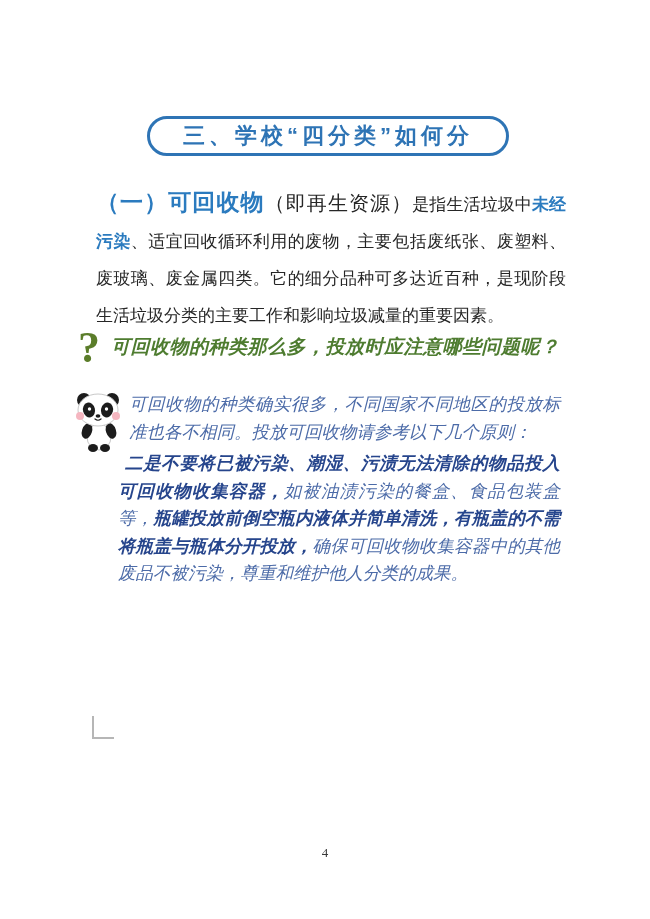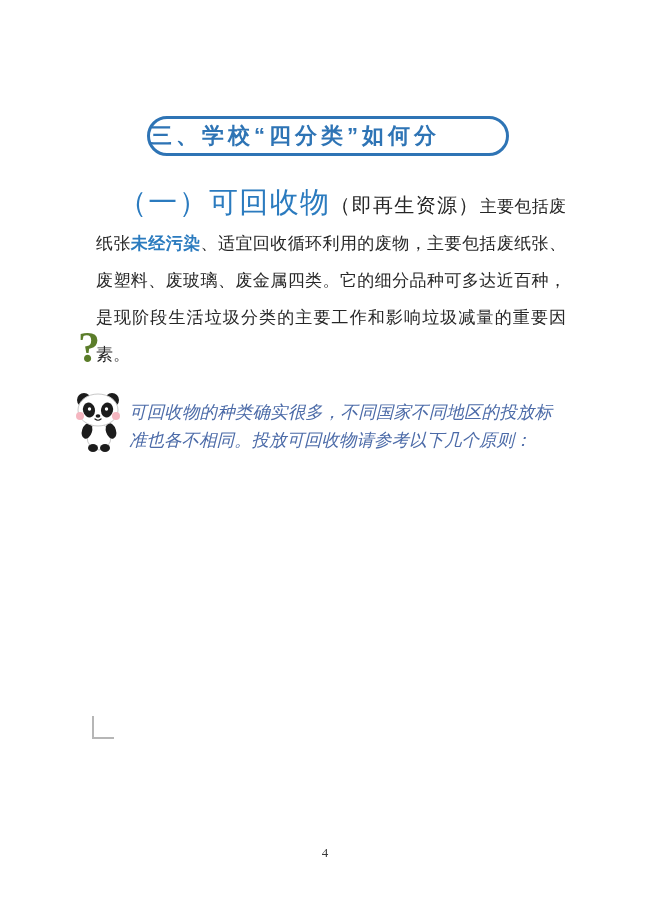--- a/index.html
+++ b/index.html
@@ -10,37 +10,36 @@
     background:#ffffff;
     font-family:"Liberation Serif", serif;
     overflow:hidden;
   }
   
   .title-pill{
     position:absolute;left:147px;top:116px;width:362px;height:40px;
     box-sizing:border-box;
     border:3px solid var(--title-blue,#2e74b5);
     border-radius:24px;
-    display:flex;align-items:center;justify-content:flex-start;
+    display:flex;align-items:center;justify-content:center;
     font-family:"Liberation Sans", sans-serif;
     font-weight:bold;font-size:22px;letter-spacing:4px;
     color:var(--title-blue,#2e74b5);
   }
   
   .para1{
     position:absolute;left:96px;top:184px;width:470px;
     font-size:17px;line-height:37px;text-align:justify;
     color:var(--body-black,#262626);
   }
   .seg-heading{
     font-family:"Liberation Sans", sans-serif;
-    font-weight:normal;font-size:29px;
+    font-weight:bold;font-size:23px;
     color:var(--heading-blue,#2b7bbf);
     letter-spacing:1px;
-    margin-left:22px;
   }
   .seg-note{font-size:20px;letter-spacing:1px;}
   .seg-body{font-size:17px;}
   .seg-blue-bold{font-weight:bold;color:var(--heading-blue,#2b7bbf);}
   
   .question-row{
     position:absolute;left:78px;top:326px;width:492px;
     display:flex;align-items:flex-start;gap:11px;
   }
   .q-mark{
@@ -56,21 +55,21 @@
     letter-spacing:0.5px;line-height:1.25;
   }
   
   .panda{position:absolute;left:71px;top:391px;width:54px;height:62px;}
   
   .reply{
     position:absolute;left:114px;top:387px;width:450px;
     font-style:italic;font-size:17.5px;line-height:27.5px;
     text-align:justify;
   }
-  .reply p{margin:12px;}
+  .reply p{margin:4px;}
   .reply-intro{margin-left:15px !important;color:var(--answer-navy,#3a5a9b);}
   .principle{text-indent:7px;}
   .seg-bold{font-weight:bold;color:var(--answer-navy-bold,#26458c);}
   .seg-regular{color:var(--answer-navy,#4c6ba8);}
   
   .corner-mark{
     position:absolute;left:92px;top:716px;width:20px;height:21px;
     border-left:2px solid var(--mark-gray,#b6b6b6);
     border-bottom:2px solid var(--mark-gray,#b6b6b6);
   }
@@ -82,24 +81,25 @@
 </style>
 </head>
 <body>
 
 <div class="page">
 
   <div class="title-pill">
     <span>三、学校“四分类”如何分</span>
   </div>
 
-  <div class="para1"><span class="seg-heading">（一）可回收物</span><span class="seg-note">（即再生资源）</span><span class="seg-body">主要包括废纸张</span><span class="seg-blue-bold">未经污染</span><span class="seg-body">、适宜回收循环利用的废物，主要包括废纸张、废塑料、废玻璃、废金属四类。它的细分品种可多达近百种，是现阶段生活垃圾分类的主要工作和影响垃圾减量的重要因素。</span></div>
+  <div class="para1"><span class="seg-heading">（一）可回收物</span><span class="seg-note">（即再生资源）</span><span class="seg-body">是指生活垃圾中</span><span class="seg-blue-bold">未经污染</span><span class="seg-body">、适宜回收循环利用的废物，主要包括废纸张、废塑料、废玻璃、废金属四类。它的细分品种可多达近百种，是现阶段生活垃圾分类的主要工作和影响垃圾减量的重要因素。</span></div>
 
   <div class="question-row">
     <span class="q-mark">?</span>
+    <span class="q-text">可回收物的种类那么多，投放时应注意哪些问题呢？</span>
   </div>
 
   <div class="panda">
     <svg viewBox="0 0 54 62" width="54" height="62" aria-hidden="true">
 
       <circle cx="13" cy="9" r="7" fill="#1c1c1c"></circle>
       <circle cx="41" cy="9" r="7" fill="#1c1c1c"></circle>
 
       <ellipse cx="28" cy="46" rx="12" ry="13" fill="#ffffff" stroke="#c9c9c9" stroke-width="1"></ellipse>
 
@@ -120,19 +120,20 @@
       <circle cx="18.5" cy="18" r="1.7" fill="#ffffff"></circle>
       <circle cx="35.5" cy="18" r="1.7" fill="#ffffff"></circle>
 
       <ellipse cx="27" cy="25" rx="2.4" ry="1.7" fill="#1c1c1c"></ellipse>
       <path d="M24 28 Q27 30.5 30 28" fill="none" stroke="#1c1c1c" stroke-width="1.2" stroke-linecap="round"></path>
     </svg>
   </div>
 
   <div class="reply">
     <p class="reply-intro">可回收物的种类确实很多，不同国家不同地区的投放标准也各不相同。投放可回收物请参考以下几个原则：</p>
+    <p class="principle"><span class="seg-bold">二是不要将已被污染、潮湿、污渍无法清除的物品投入可回收物收集容器，</span><span class="seg-regular">如被油渍污染的餐盒、食品包装盒等，</span><span class="seg-bold">瓶罐投放前倒空瓶内液体并简单清洗，有瓶盖的不需将瓶盖与瓶体分开投放，</span><span class="seg-regular">确保可回收物收集容器中的其他废品不被污染，尊重和维护他人分类的成果。</span></p>
   </div>
 
   <div class="corner-mark"></div>
 
   <div class="page-num">4</div>
 
 </div>
 
 </body></html>

